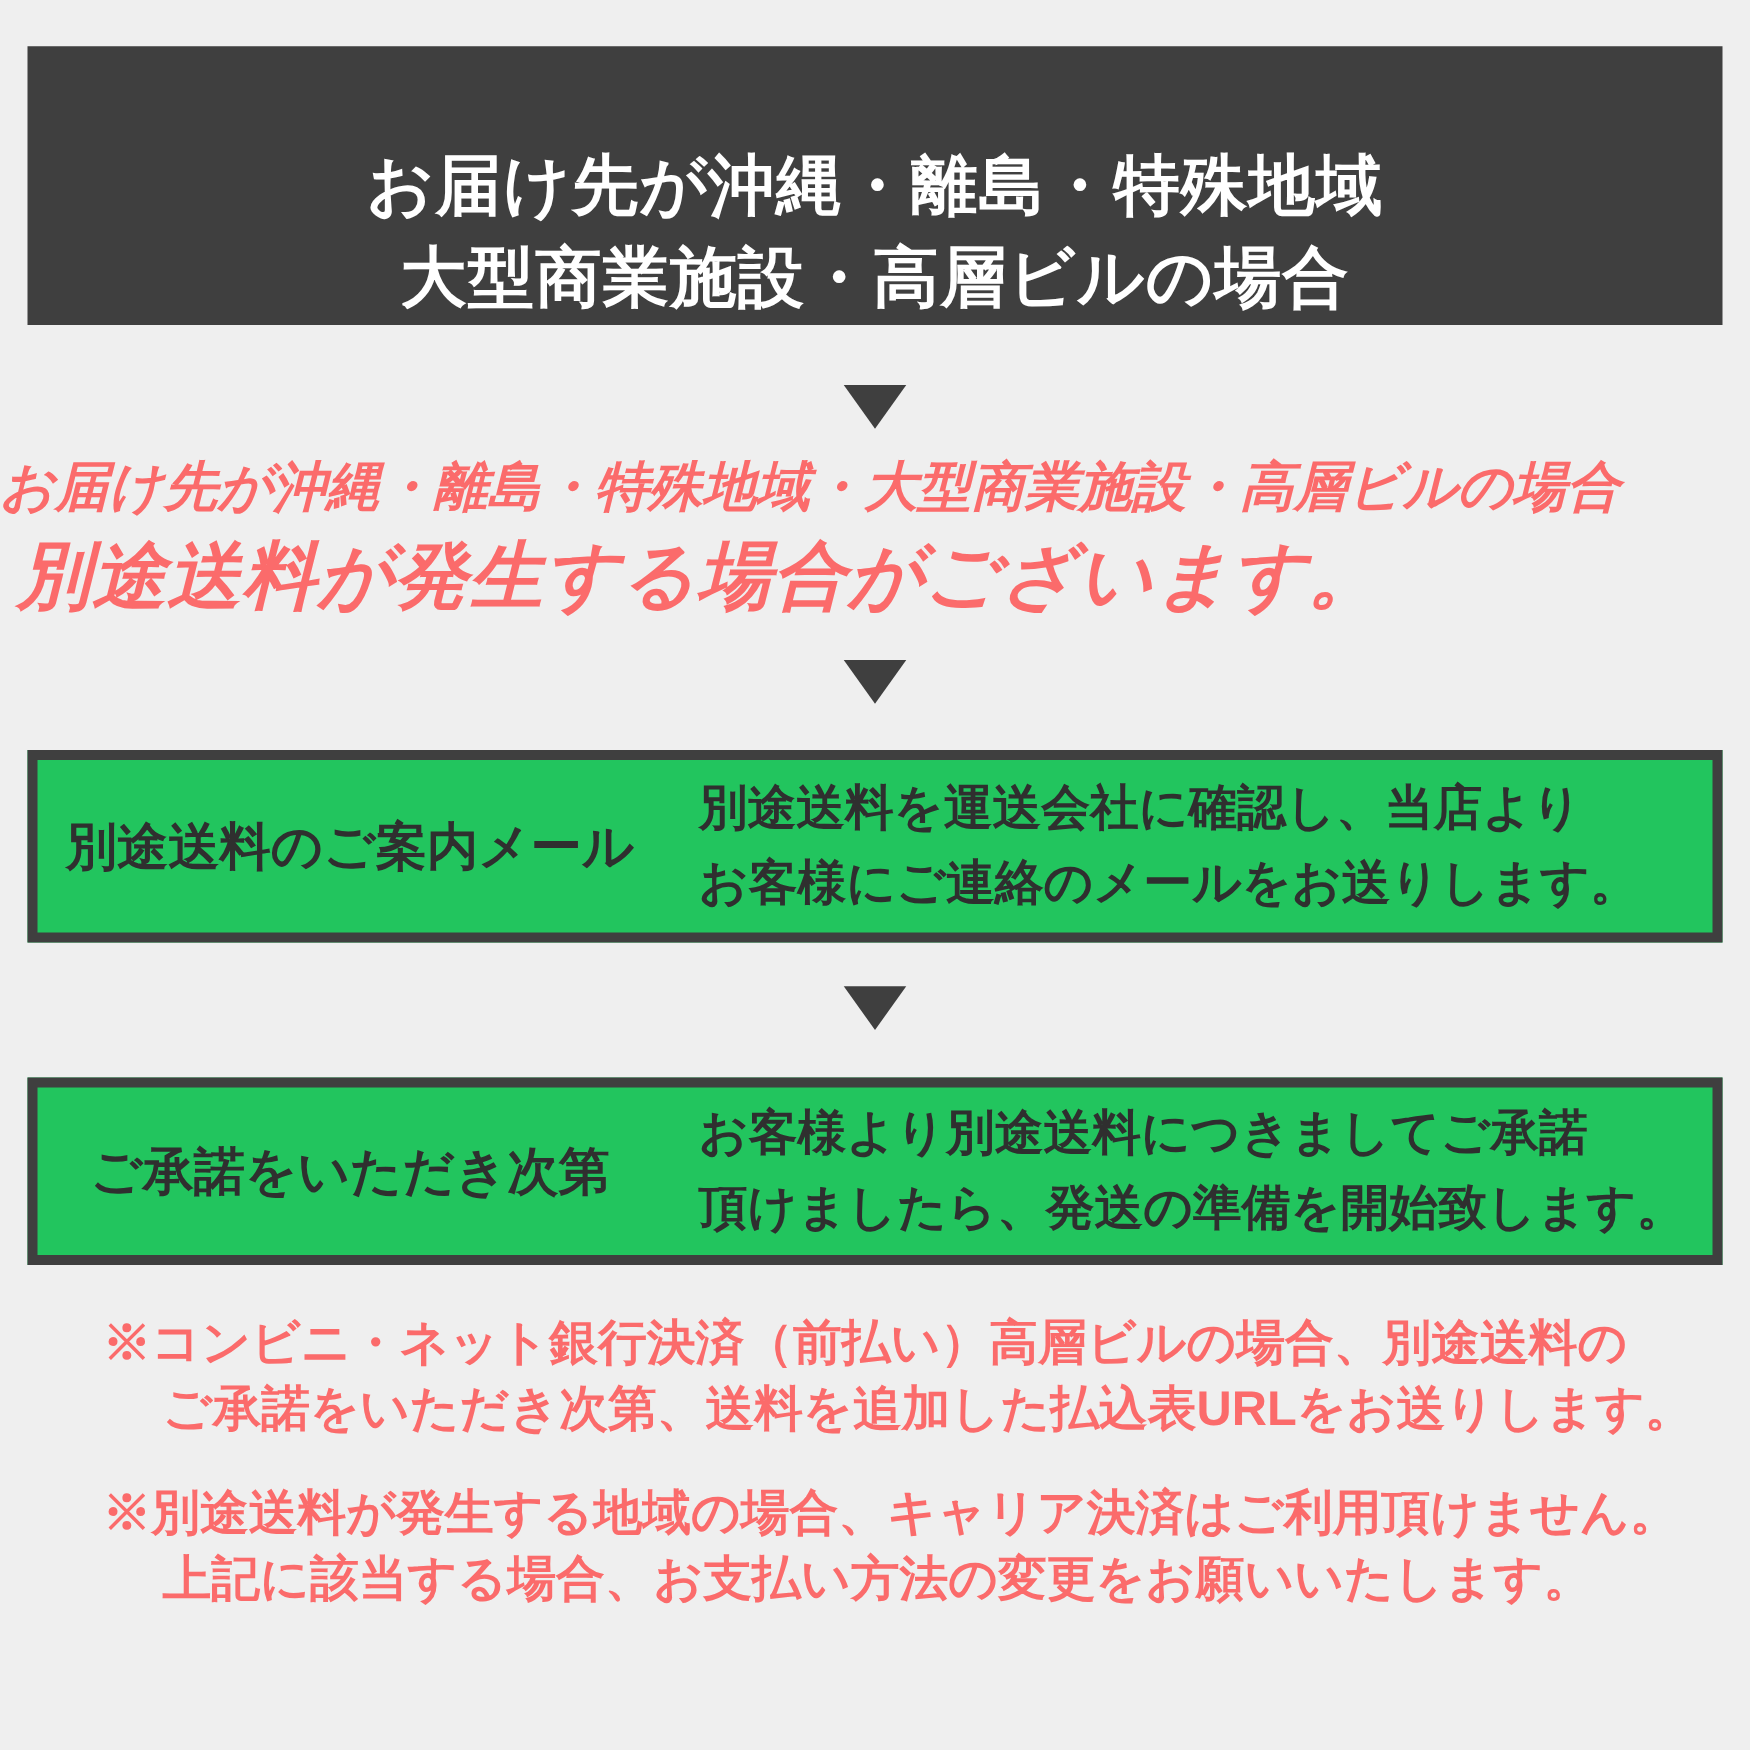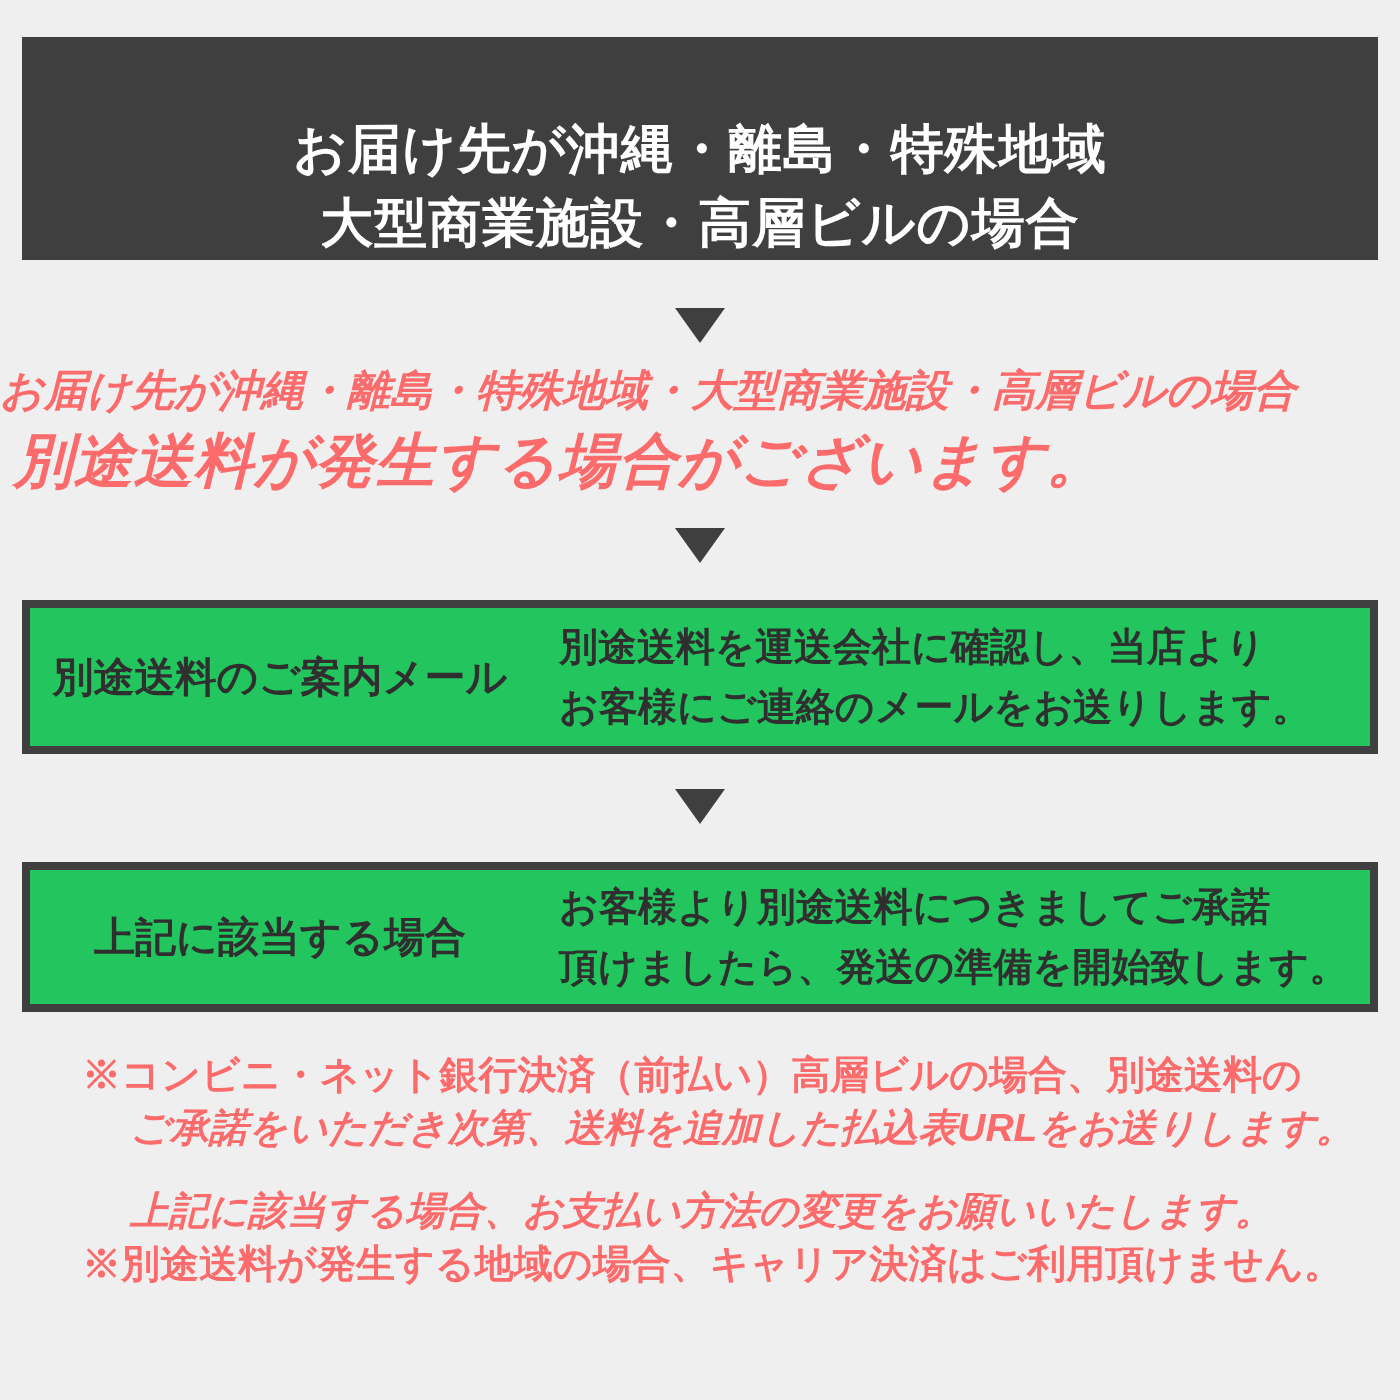--- a/index.html
+++ b/index.html
@@ -72,21 +72,21 @@
 
   
   .notes{
     position:absolute;left:82px;top:1048px;width:1300px;
   }
   .note{margin-bottom:30px;}
   .note .n-line{
     color:var(--red);font-weight:800;font-size:39px;line-height:53px;
     white-space:nowrap;
   }
-  .note .n-cont{padding-left:48px;font-style:italic;}
+  .note .n-cont{padding-left:48px;}
 </style>
 </head>
 <body>
 
 <div class="banner">
 
   <div class="header-box">
     <div class="h-line">お届け先が沖縄・離島・特殊地域</div>
     <div class="h-line">大型商業施設・高層ビルの場合</div>
   </div>
@@ -104,31 +104,31 @@
     <div class="step-label">別途送料のご案内メール</div>
     <div class="step-text">
       <div>別途送料を運送会社に確認し、当店より</div>
       <div>お客様にご連絡のメールをお送りします。</div>
     </div>
   </div>
 
   <div class="tri tri-3"></div>
 
   <div class="step-box step-2">
-    <div class="step-label">上記に該当する場合</div>
+    <div class="step-label">ご承諾をいただき次第</div>
     <div class="step-text">
       <div>お客様より別途送料につきましてご承諾</div>
       <div>頂けましたら、発送の準備を開始致します。</div>
     </div>
   </div>
 
   <div class="notes">
     <div class="note">
       <div class="n-line">※コンビニ・ネット銀行決済（前払い）高層ビルの場合、別途送料の</div>
       <div class="n-line n-cont">ご承諾をいただき次第、送料を追加した払込表URLをお送りします。</div>
     </div>
     <div class="note">
+      <div class="n-line">※別途送料が発生する地域の場合、キャリア決済はご利用頂けません。</div>
       <div class="n-line n-cont">上記に該当する場合、お支払い方法の変更をお願いいたします。</div>
-      <div class="n-line">※別途送料が発生する地域の場合、キャリア決済はご利用頂けません。</div>
     </div>
   </div>
 
 </div>
 
 </body></html>

